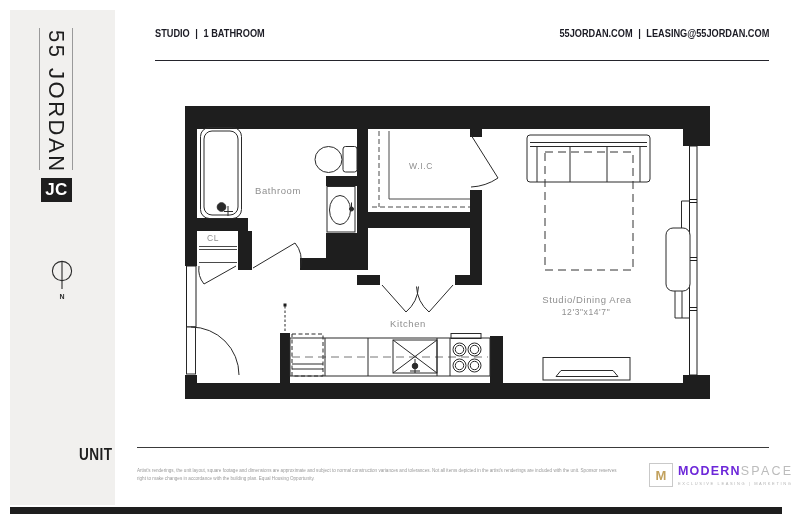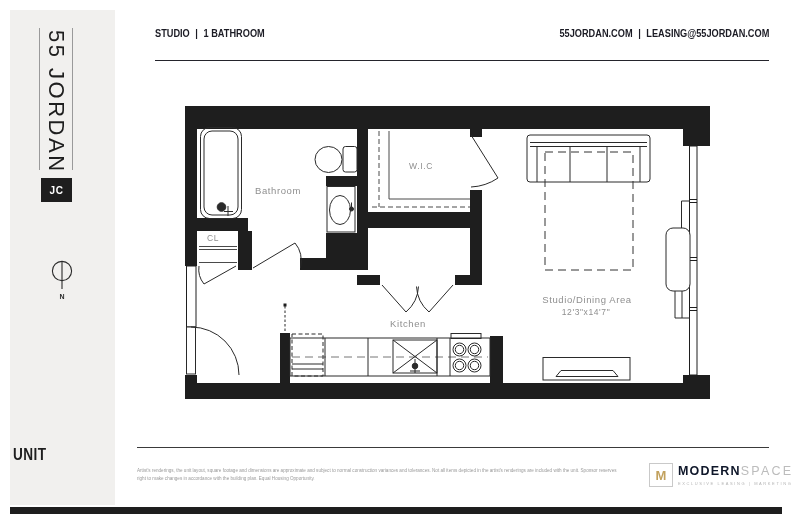--- a/index.html
+++ b/index.html
@@ -6,45 +6,45 @@
   #stage{position:relative;width:792px;height:516px;background:#ffffff;overflow:hidden;
          font-family:"Liberation Sans",sans-serif;}
   
   .sidebar{position:absolute;left:10px;top:10px;width:105px;height:495px;background:#f1f0ee;}
   .logo-rails{position:absolute;left:29px;top:18px;width:32px;height:142px;
               border-left:1px solid #9a9a9a;border-right:1px solid #9a9a9a;}
   .logo-vert{position:absolute;left:31px;top:2px;transform:rotate(90deg);transform-origin:0 0;
              white-space:nowrap;font-size:22px;font-weight:500;letter-spacing:2.5px;
              color:#1e1e1e;line-height:30px;}
   .jc-box{position:absolute;left:31px;top:168px;width:31px;height:24px;background:#1e1e1e;
-          color:#fff;font-weight:bold;font-size:10px;display:flex;align-items:center;
+          color:#fff;font-weight:bold;font-size:17px;display:flex;align-items:center;
           justify-content:center;letter-spacing:.5px;}
   .compass{position:absolute;left:41px;top:249px;}
-  .unit-block{position:absolute;left:0;top:436px;width:105px;text-align:left;color:#1e1e1e;}
+  .unit-block{position:absolute;left:0;top:436px;width:105px;text-align:right;color:#1e1e1e;}
   .unit-label{font-size:16px;font-weight:bold;letter-spacing:.5px;transform:scaleX(.85);display:inline-block;}
   .unit-number{font-size:10.5px;font-weight:bold;letter-spacing:.8px;margin-top:3px;transform:scaleX(.9);display:inline-block;}
   
   .hdr{position:absolute;top:27px;font-size:11.5px;font-weight:bold;color:#1b1b24;white-space:nowrap;}
   .hdr-left{left:155px;transform:scaleX(.8);transform-origin:0 50%;}
   .hdr-right{right:23px;transform:scaleX(.8);transform-origin:100% 50%;}
   .hdr .sep{margin:0 7px;font-weight:600;}
   .hdr-rule{position:absolute;left:155px;top:60px;width:614px;height:1px;background:#24242c;}
   
   .plan{position:absolute;left:185px;top:105px;}
   .plan text{font-family:"Liberation Sans",sans-serif;fill:#8f8f8f;letter-spacing:.6px;}
   
   .ftr-rule{position:absolute;left:137px;top:447px;width:632px;height:1px;background:#3a3a3a;}
   .disclaimer{position:absolute;left:137px;top:467px;width:480px;font-size:4.6px;
               line-height:1.65;color:#9a9a9a;}
   .ms-logo{position:absolute;left:649px;top:463px;display:flex;align-items:flex-start;gap:5px;}
   .ms-mark{width:22px;height:22px;border:1px solid #c9c9c9;display:flex;align-items:center;
            justify-content:center;font-size:13px;font-weight:bold;color:#c2a15d;}
   .ms-text{display:flex;flex-direction:column;padding-top:2px;}
   .ms-nameline{white-space:nowrap;font-size:12.5px;line-height:13px;}
-  .ms-bold{font-weight:bold;color:#0f172a;letter-spacing:1.2px;}
+  .ms-bold{font-weight:bold;color:#6d28d9;letter-spacing:1.2px;}
   .ms-light{font-weight:normal;color:#bcbcbc;letter-spacing:2.2px;}
   .ms-tagline{font-size:4px;color:#b5b5b5;letter-spacing:1.6px;margin-top:2.5px;white-space:nowrap;}
   .bottom-bar{position:absolute;left:10px;top:507px;width:772px;height:7px;background:#1e1e1e;}
 </style>
 </head>
 <body>
 
 <div id="stage">
 
   <div class="sidebar">

